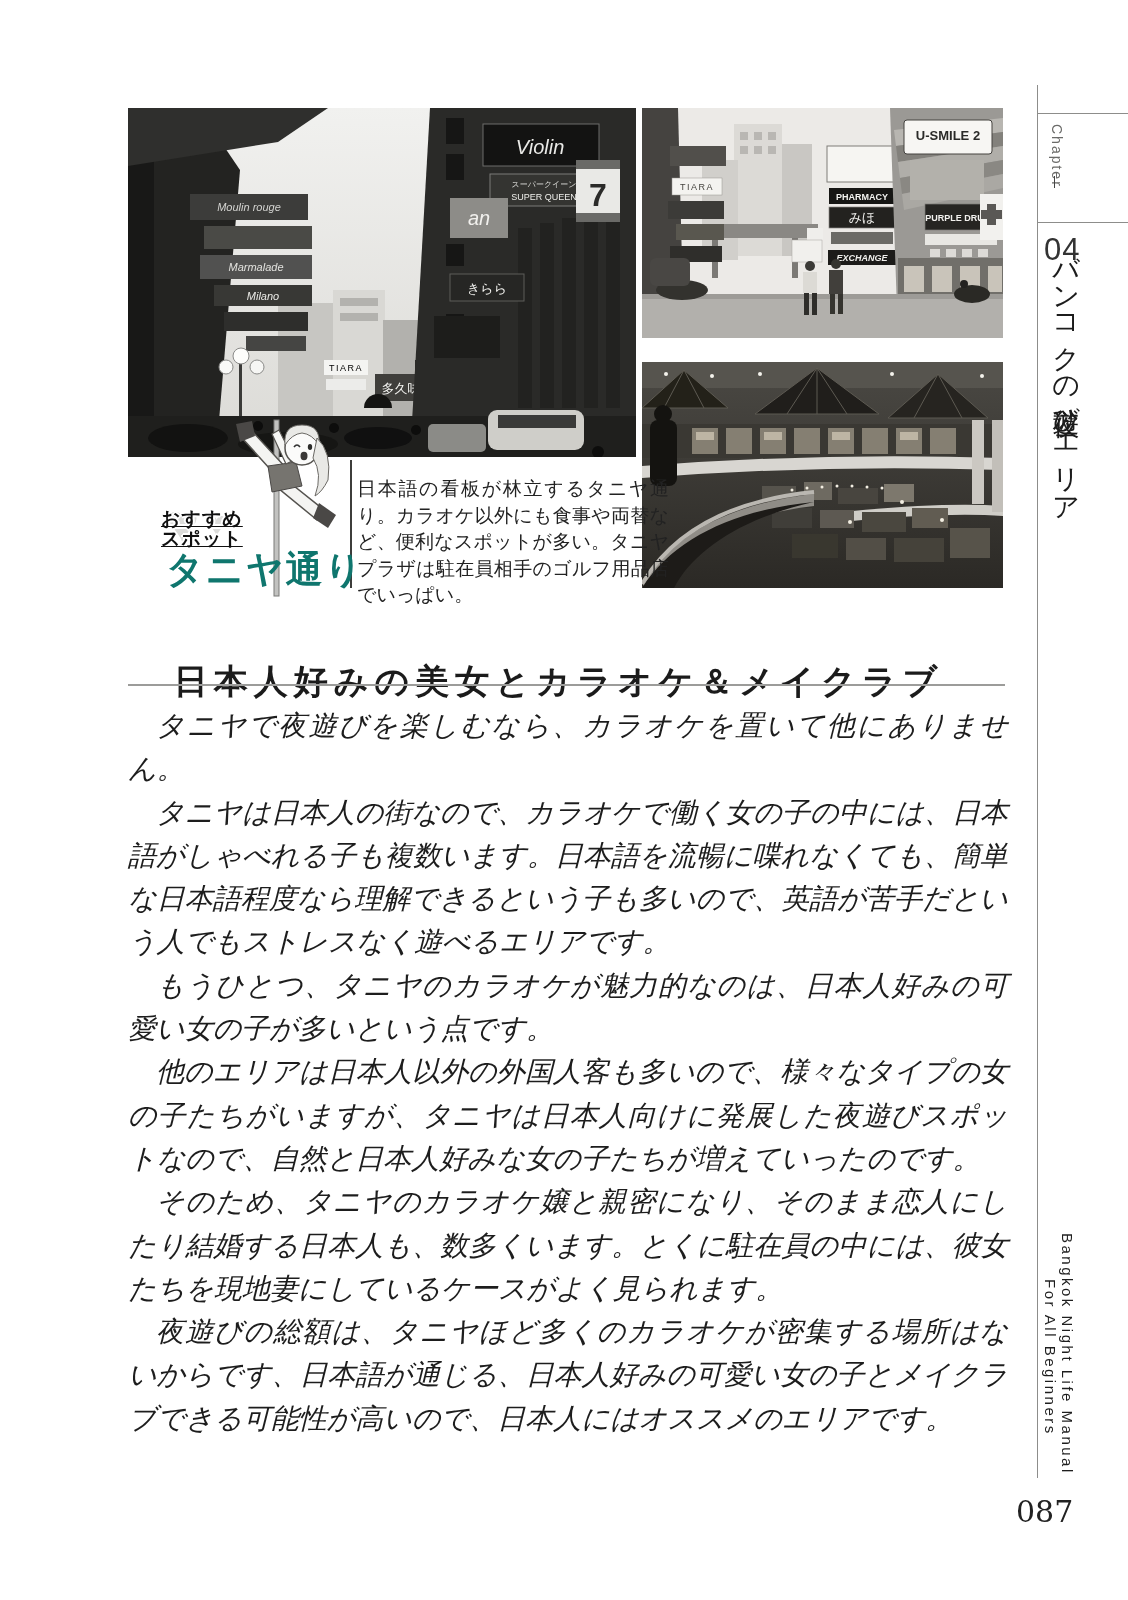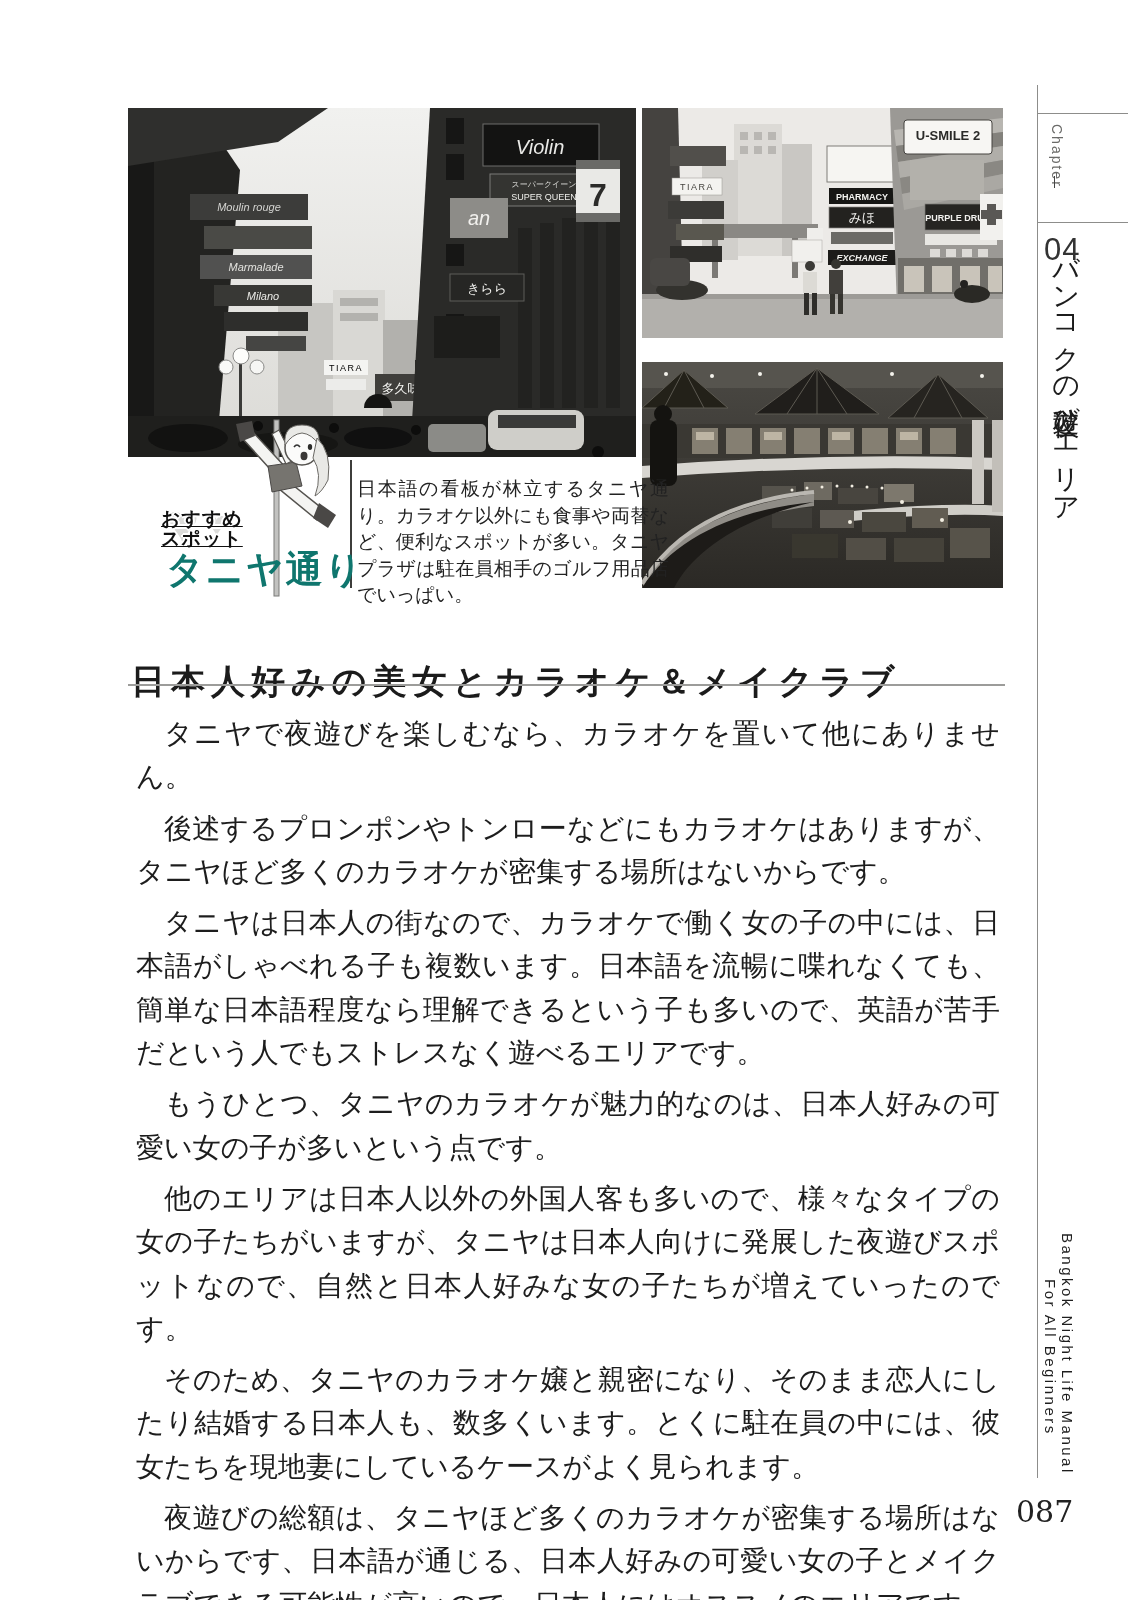--- a/index.html
+++ b/index.html
@@ -18,27 +18,27 @@
   #heart1{left:166px;top:496px;font-size:56px;}
   #heart2{left:206px;top:506px;font-size:36px;}
   #badge{left:161px;top:509px;z-index:2;font-weight:bold;color:#111;font-size:19px;line-height:20px;
          letter-spacing:1px;text-shadow:-2px 0 #fff,2px 0 #fff,0 -2px #fff,0 2px #fff,1px 1px #fff,-1px -1px #fff;text-decoration:underline;}
   #spot-name{left:166px;top:545px;font-size:37px;font-weight:bold;color:#0f766e;letter-spacing:2px;z-index:2;}
   #mascot{left:228px;top:418px;width:120px;height:180px;z-index:1;}
   #caption-divider{left:350px;top:460px;width:2px;height:128px;background:#3d3d3b;}
   #caption{left:357px;top:457px;width:312px;font-size:19px;line-height:26.6px;color:#222;
            text-align:justify;}
   
-  #heading{left:131px;top:636px;width:877px;text-align:left;font-size:34px;font-weight:bold;
+  #heading{left:120px;top:636px;width:877px;text-align:center;font-size:34px;font-weight:bold;
            color:#1b1b1b;letter-spacing:6px;white-space:nowrap;}
   #heading-rule{left:128px;top:684px;width:877px;height:2px;background:#9c9c9a;}
   
   #body-text{left:128px;top:704px;width:880px;font-size:28px;line-height:43.3px;color:#1d1d1d;
              text-align:justify;}
-  #body-text p{margin:8px;text-indent:1em;}
+  #body-text p{margin:0;text-indent:1em;font-style:italic;}
   
   #side-vrule{left:1037px;top:85px;width:1px;height:1393px;background:#8d8d8b;}
   #side-hrule-top{left:1037px;top:113px;width:91px;height:1px;background:#8d8d8b;}
   #side-hrule-bot{left:1037px;top:222px;width:91px;height:1px;background:#8d8d8b;}
   #chapter-label{left:1049px;top:124px;writing-mode:vertical-rl;font-size:14px;letter-spacing:2px;color:#6b6b69;}
   #chapter-dash{left:1054px;top:176px;width:1px;height:12px;background:#444;}
   #chapter-number{left:1044px;top:188px;font-size:31px;color:#333;letter-spacing:1px;margin-top:44px;}
   #chapter-title{left:1048px;top:238px;writing-mode:vertical-rl;font-size:27px;letter-spacing:-0.5px;color:#1c1c1c;}
   #footer-en{left:1042px;top:1233px;height:248px;writing-mode:vertical-rl;font-size:15px;
              letter-spacing:2.5px;color:#55555
@@ -353,21 +353,20 @@
   </svg>
 
   <div class="abs" id="caption-divider"></div>
   <p class="abs" id="caption">日本語の看板が林立するタニヤ通り。カラオケ以外にも食事や両替など、便利なスポットが多い。タニヤプラザは駐在員相手のゴルフ用品店でいっぱい。</p>
 
   <h1 class="abs" id="heading">日本人好みの美女とカラオケ＆メイクラブ</h1>
   <div class="abs" id="heading-rule"></div>
 
   <div class="abs" id="body-text">
     <p>タニヤで夜遊びを楽しむなら、カラオケを置いて他にありません。</p>
-    <p>後述するプロンポンやトンローなどにもカラオケはありますが、タニヤほど多くのカラオケが密集する場所はないからです。</p>
     <p>タニヤは日本人の街なので、カラオケで働く女の子の中には、日本語がしゃべれる子も複数います。日本語を流暢に喋れなくても、簡単な日本語程度なら理解できるという子も多いので、英語が苦手だという人でもストレスなく遊べるエリアです。</p>
     <p>もうひとつ、タニヤのカラオケが魅力的なのは、日本人好みの可愛い女の子が多いという点です。</p>
     <p>他のエリアは日本人以外の外国人客も多いので、様々なタイプの女の子たちがいますが、タニヤは日本人向けに発展した夜遊びスポットなので、自然と日本人好みな女の子たちが増えていったのです。</p>
     <p>そのため、タニヤのカラオケ嬢と親密になり、そのまま恋人にしたり結婚する日本人も、数多くいます。とくに駐在員の中には、彼女たちを現地妻にしているケースがよく見られます。</p>
     <p>夜遊びの総額は、タニヤほど多くのカラオケが密集する場所はないからです、日本語が通じる、日本人好みの可愛い女の子とメイクラブできる可能性が高いので、日本人にはオススメのエリアです。</p>
   </div>
 
   <div class="abs" id="side-vrule"></div>
   <div class="abs" id="side-hrule-top"></div>
   <div class="abs" id="side-hrule-bot"></div>

